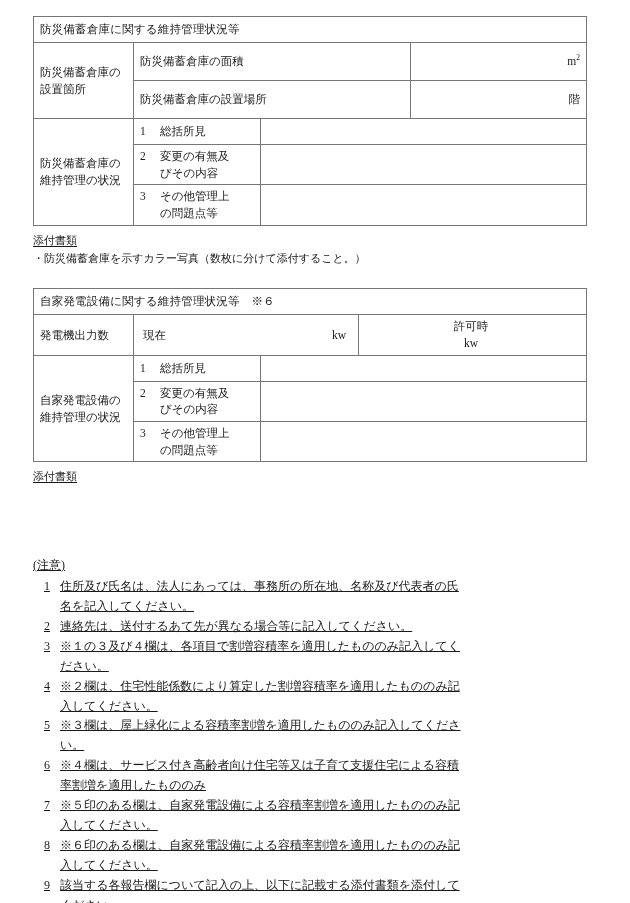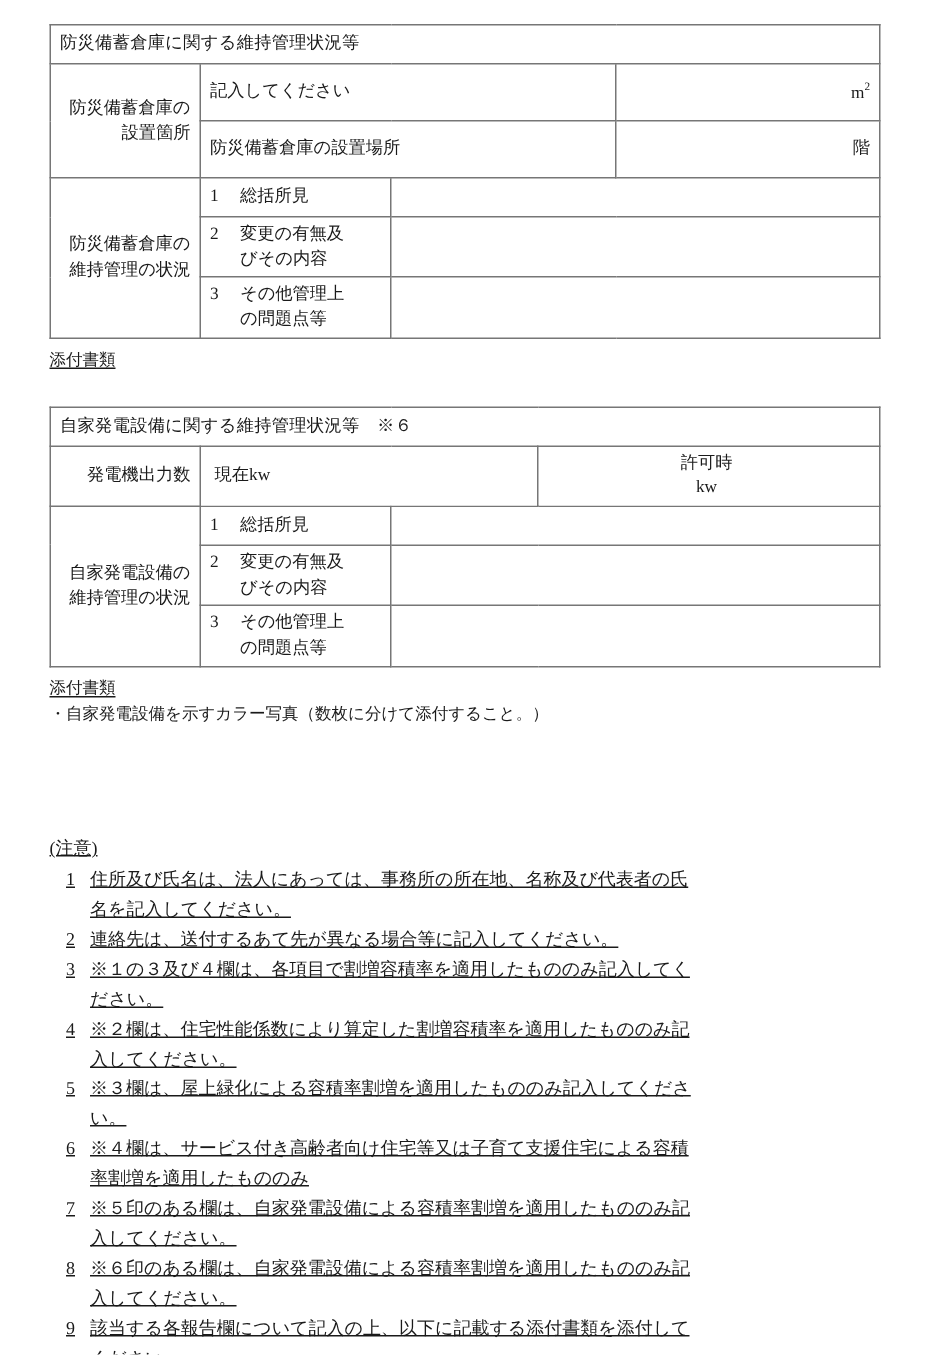--- a/index.html
+++ b/index.html
@@ -38,21 +38,21 @@
     vertical-align: middle;
     background: #fff;
   }
   td.title-cell {
     height: 19px;
     padding-left: 8px;
     font-size: 11.5px;
     letter-spacing: 0.2px;
   }
   td.rowhead {
-    text-align: right;
+    text-align: left;
     padding-left: 9px;
     line-height: 1.5;
     margin-top: 18px;
   }
   td.item-label {
     padding-left: 8px;
     line-height: 1.5;
   }
   td.blank {
     background: #fff;
@@ -136,21 +136,21 @@
     </colgroup>
     <tbody>
       <tr>
         <td class="title-cell" colspan="4">防災備蓄倉庫に関する維持管理状況等</td>
       </tr>
       <tr>
         <td class="rowhead" rowspan="2" style="height:32px">
           <span>防災備蓄倉庫の</span><br>
           <span>設置箇所</span>
         </td>
-        <td class="field-label" colspan="2">記入してください</td>
+        <td class="field-label" colspan="2">防災備蓄倉庫の面積</td>
         <td class="unit" style="height:31px">
           <span></span>
           <span>m<span class="sup">2</span></span>
         </td>
       </tr>
       <tr>
         <td class="field-label" colspan="2">防災備蓄倉庫の設置場所</td>
         <td class="unit" style="height:31px">
           <span></span>
           <span>階</span>
@@ -185,39 +185,40 @@
         </td>
         <td class="blank" colspan="2">
           <span></span>
         </td>
       </tr>
     </tbody>
   </table>
 
   <div class="attach-block">
     <div class="attach-heading">添付書類</div>
+    <div class="attach-item">・防災備蓄倉庫を示すカラー写真（数枚に分けて添付すること。）</div>
   </div>
 
   <div class="spacer-a"></div>
 
   <table class="report">
     <colgroup>
       <col style="width:100px">
       <col style="width:127px">
       <col style="width:98px">
       <col style="width:228px">
     </colgroup>
     <tbody>
       <tr>
         <td class="title-cell" colspan="4">自家発電設備に関する維持管理状況等　※６</td>
       </tr>
       <tr>
         <td class="rowhead" style="height:24px">発電機出力数</td>
         <td colspan="2" style="position:relative;padding:0">
-          <div style="display:flex;justify-content:flex-start;align-items:center;padding:3px 12px 3px 9px;">
+          <div style="display:flex;justify-content:space-between;align-items:center;padding:3px 12px 3px 9px;">
             <span>現在</span>
             <span></span>
             <span>kw</span>
           </div>
         </td>
         <td style="position:relative;padding:0">
           <div style="display:flex;justify-content:space-between;align-items:center;padding:3px 12px 3px 9px;flex-direction:column;">
             <span>許可時</span>
             <span></span>
             <span>kw</span>
@@ -253,21 +254,20 @@
         </td>
         <td class="blank" colspan="2">
           <span></span>
         </td>
       </tr>
     </tbody>
   </table>
 
   <div class="attach-block">
     <div class="attach-heading">添付書類</div>
-    <div class="attach-item">・自家発電設備を示すカラー写真（数枚に分けて添付すること。）</div>
   </div>
 
   <div class="spacer-b"></div>
 
   <div class="notes">
     <div class="notes-title">(注意)</div>
 
     <div class="note-row">
       <div class="note-num">1</div>
       <div class="note-text">住所及び氏名は、法人にあっては、事務所の所在地、名称及び代表者の氏名を記入してください。</div>

